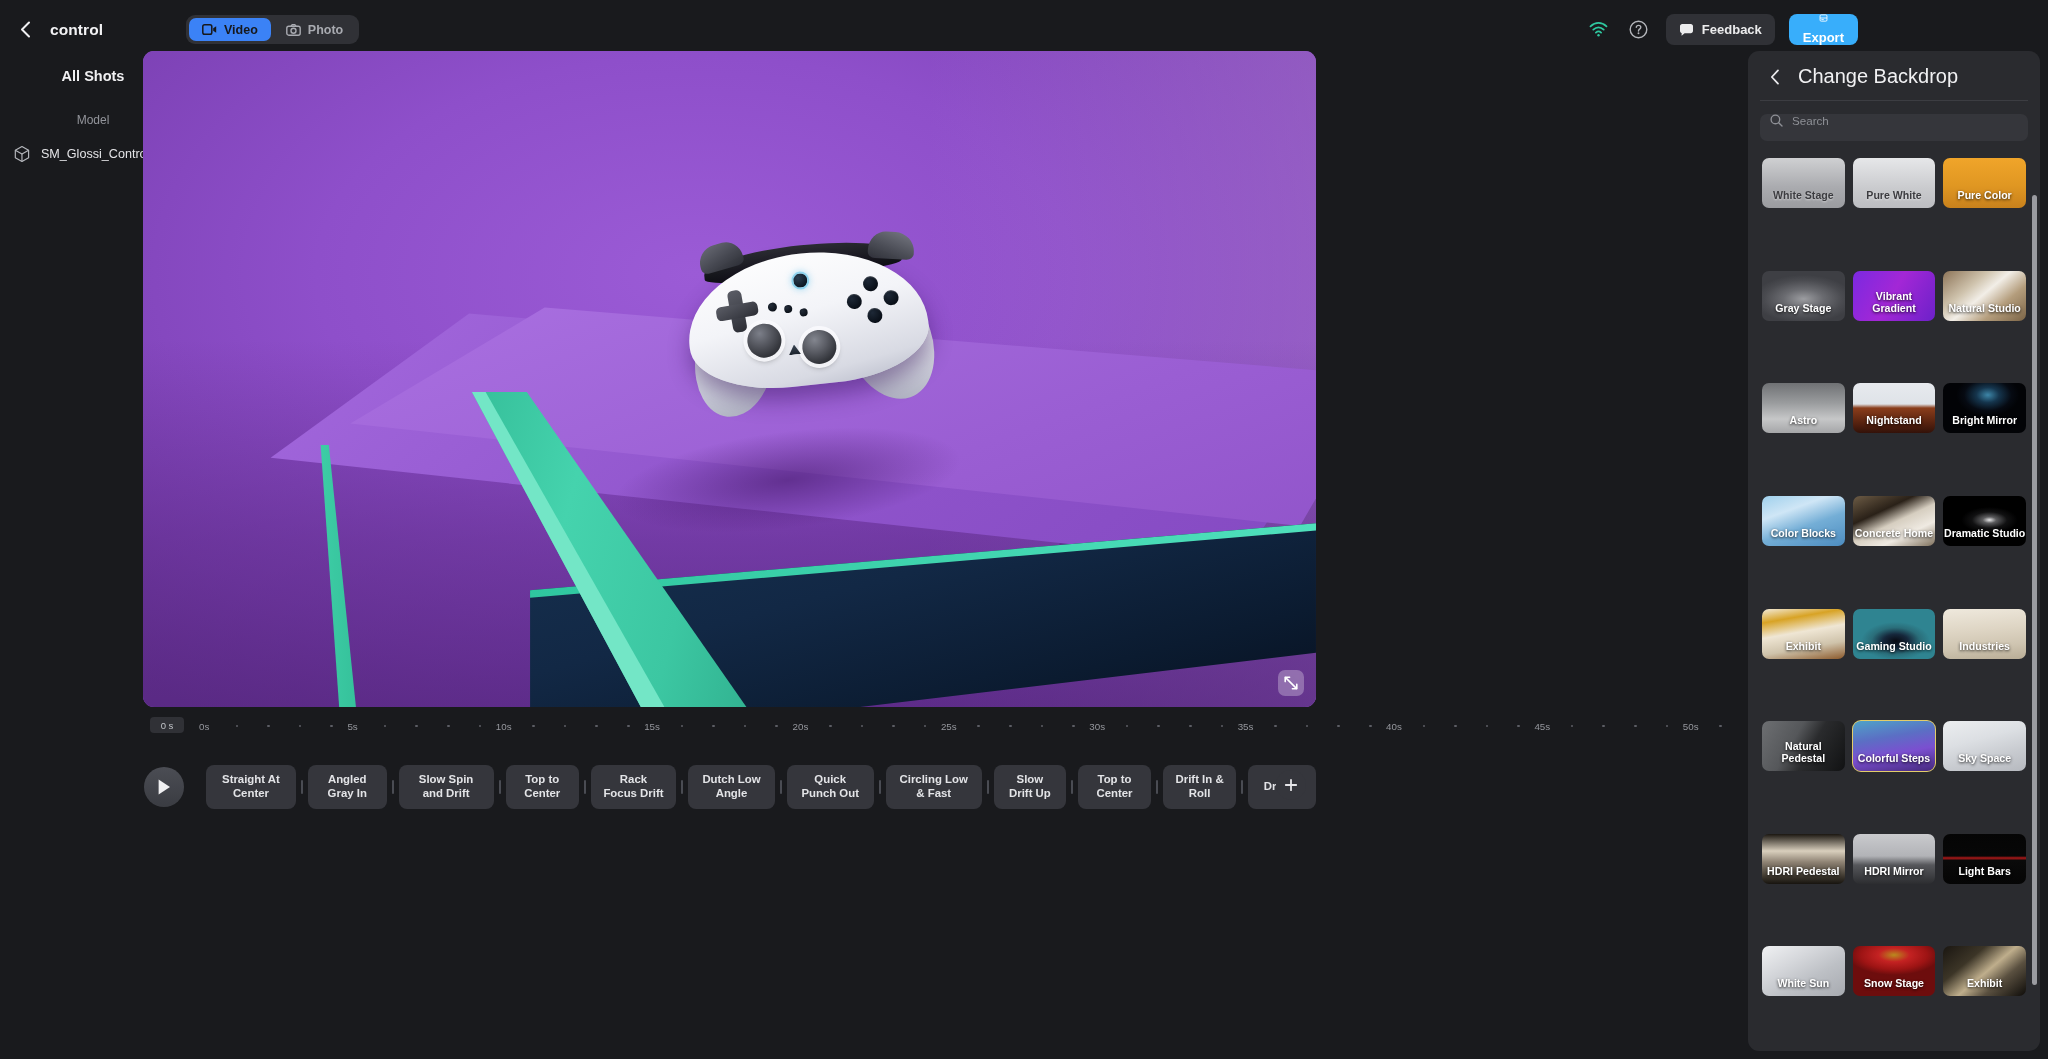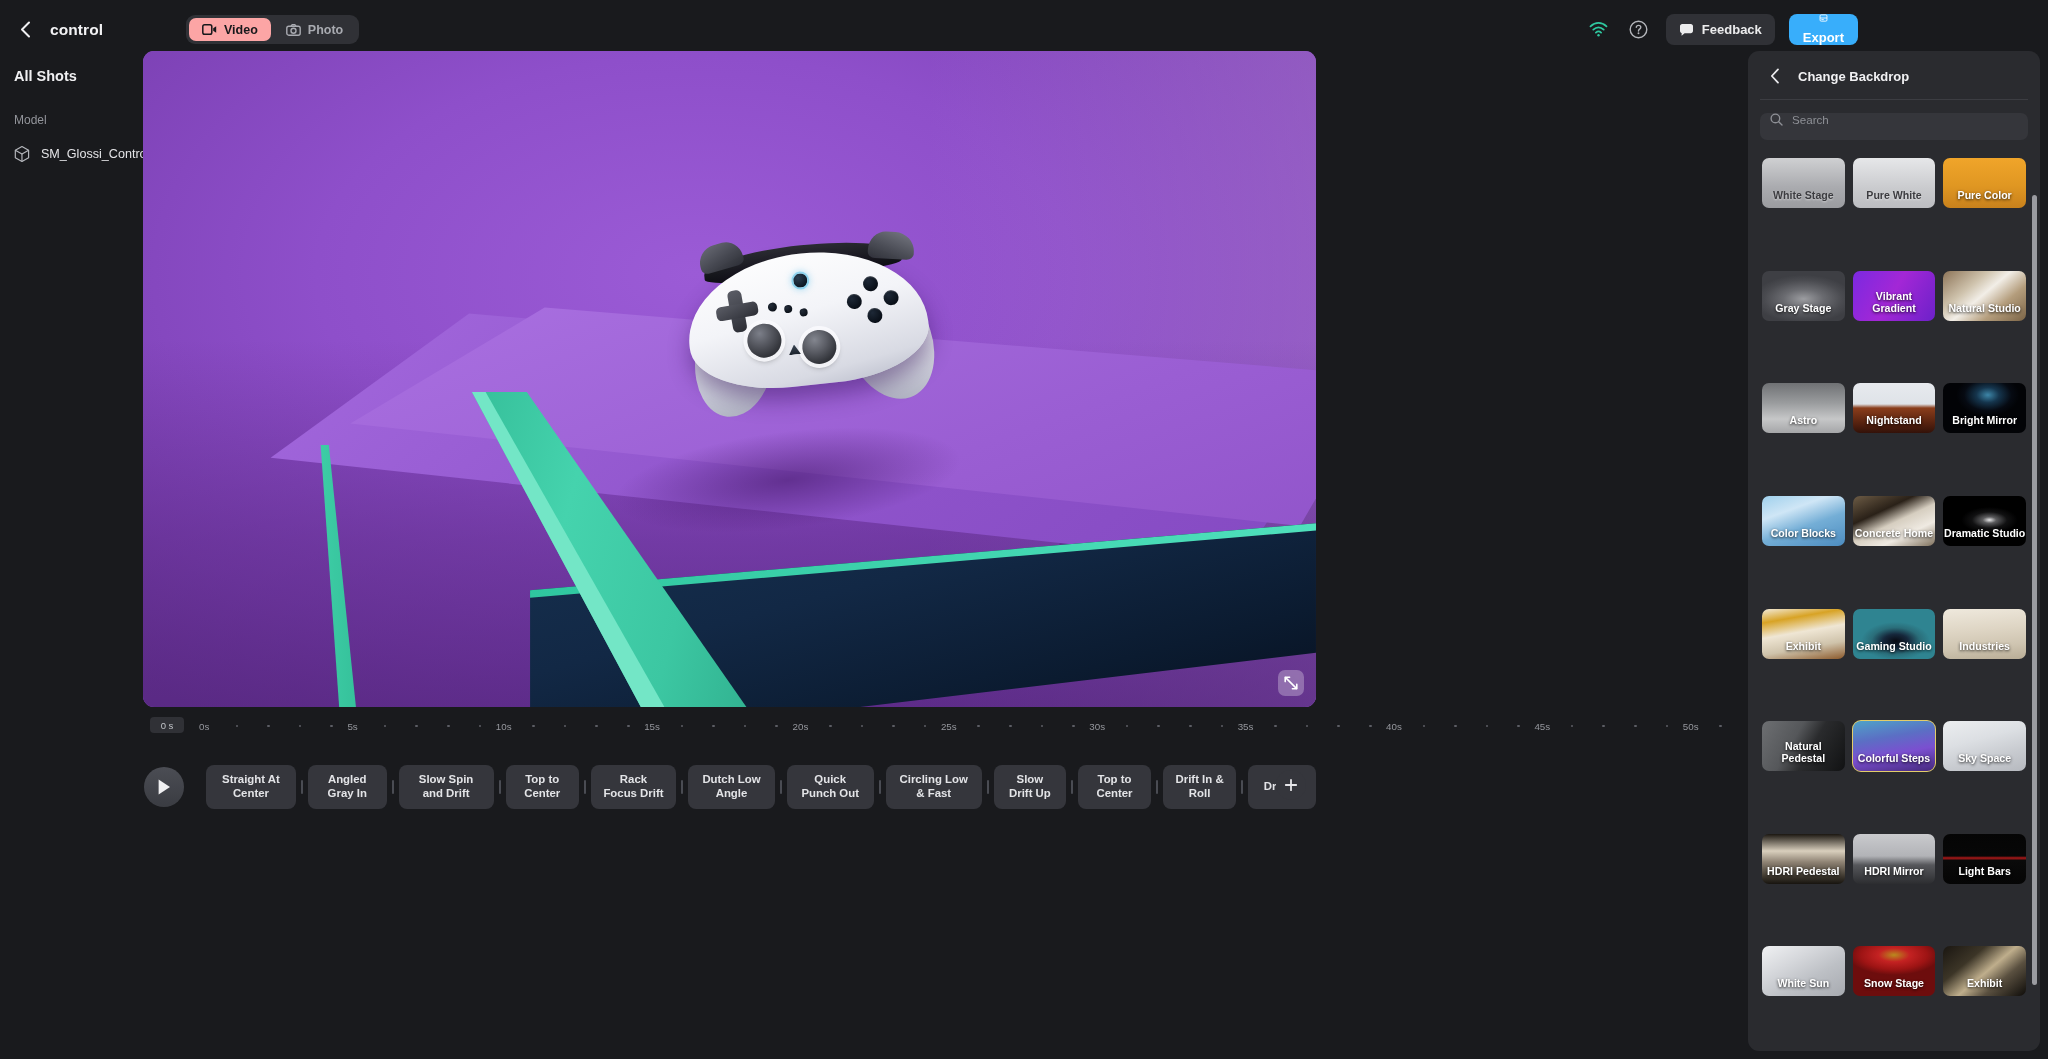--- a/index.html
+++ b/index.html
@@ -23,40 +23,40 @@
 
   .mode-toggle {
     display: flex; background: #303136; border-radius: 9px; padding: 3px;
     height: 29px; align-items: center; gap: 2px;
   }
   .mode-btn {
     display: flex; align-items: center; gap: 7px;
     height: 23px; padding: 0 13px; border-radius: 7px;
     font-size: 12.5px; font-weight: 600; color: #a9abb1; cursor: pointer; white-space: nowrap;
   }
-  .mode-btn.active { background: #fca5a5; color: #17181b; }
+  .mode-btn.active { background: #3b82f6; color: #17181b; }
 
   .tb-right {
     position: absolute; right: 14px; top: 0; height: 59px;
     display: flex; align-items: center; gap: 14px;
   }
   .icon-btn { width: 26px; height: 26px; display: flex; align-items: center; justify-content: center; cursor: pointer; }
   .feedback-btn {
     display: flex; align-items: center; gap: 8px;
     background: #303136; height: 31px; border-radius: 8px; padding: 0 13px;
     font-size: 13px; font-weight: 600; color: #ececed; cursor: pointer;
   }
   .export-btn {
     display: flex; align-items: center; gap: 8px;
     background: #38aefb; height: 31px; border-radius: 8px; padding: 0 14px;
     font-size: 13px; font-weight: 700; color: #ffffff; cursor: pointer; flex-direction: column;
   }
 
   
-  .sidebar { position: absolute; left: 0; top: 59px; width: 186px; bottom: 0; background: #191a1d; padding: 0 14px; }
+  .sidebar { position: absolute; left: 0; top: 59px; width: 186px; bottom: 0; background: #191a1d; padding: 0 14px; text-align: center; }
   .all-shots { font-size: 14.5px; font-weight: 700; color: #f0f0f2; margin-top: 9px; }
   .sec-label { font-size: 12px; color: #93959b; margin-top: 29px; }
   .model-row {
     display: flex; align-items: center; gap: 11px; margin-top: 18px; cursor: pointer;
     border-radius: 6px;
   }
   .model-name { font-size: 12.6px; color: #e4e4e7; white-space: nowrap; overflow: hidden; }
 
   
   .viewport {
@@ -258,21 +258,21 @@
     position: absolute; right: 10px; top: 14px; width: 30px; height: 30px; border-radius: 50%;
     background: #35363c; display: flex; align-items: center; justify-content: center; cursor: pointer;
   }
 
   
   .rpanel {
     position: absolute; right: 8px; top: 51px; width: 292px; bottom: 8px;
     background: #2a2b2f; border-radius: 11px; overflow: hidden;
   }
   .rp-head { display: flex; align-items: center; gap: 12px; padding: 14px 16px 12px 16px; }
-  .rp-title { font-size: 13px; font-weight: 700; color: #f1f1f3; }
+  .rp-title { font-size: 20px; font-weight: 400; color: #f1f1f3; }
   .rp-divider { height: 1px; background: #3c3d42; margin: 0 12px; }
   .searchbox {
     margin: 13px 12px 0 12px; height: 27px; border-radius: 7px; background: #35363b;
     display: flex; align-items: flex-start; gap: 9px; padding: 0 10px; cursor: text;
   }
   .search-text { font-size: 11.6px; color: #8e9096; }
 
   .grid {
     position: absolute; left: 0; right: 0; top: 98px; bottom: 0;
     padding: 9px 14px 0 14px; display: grid;

